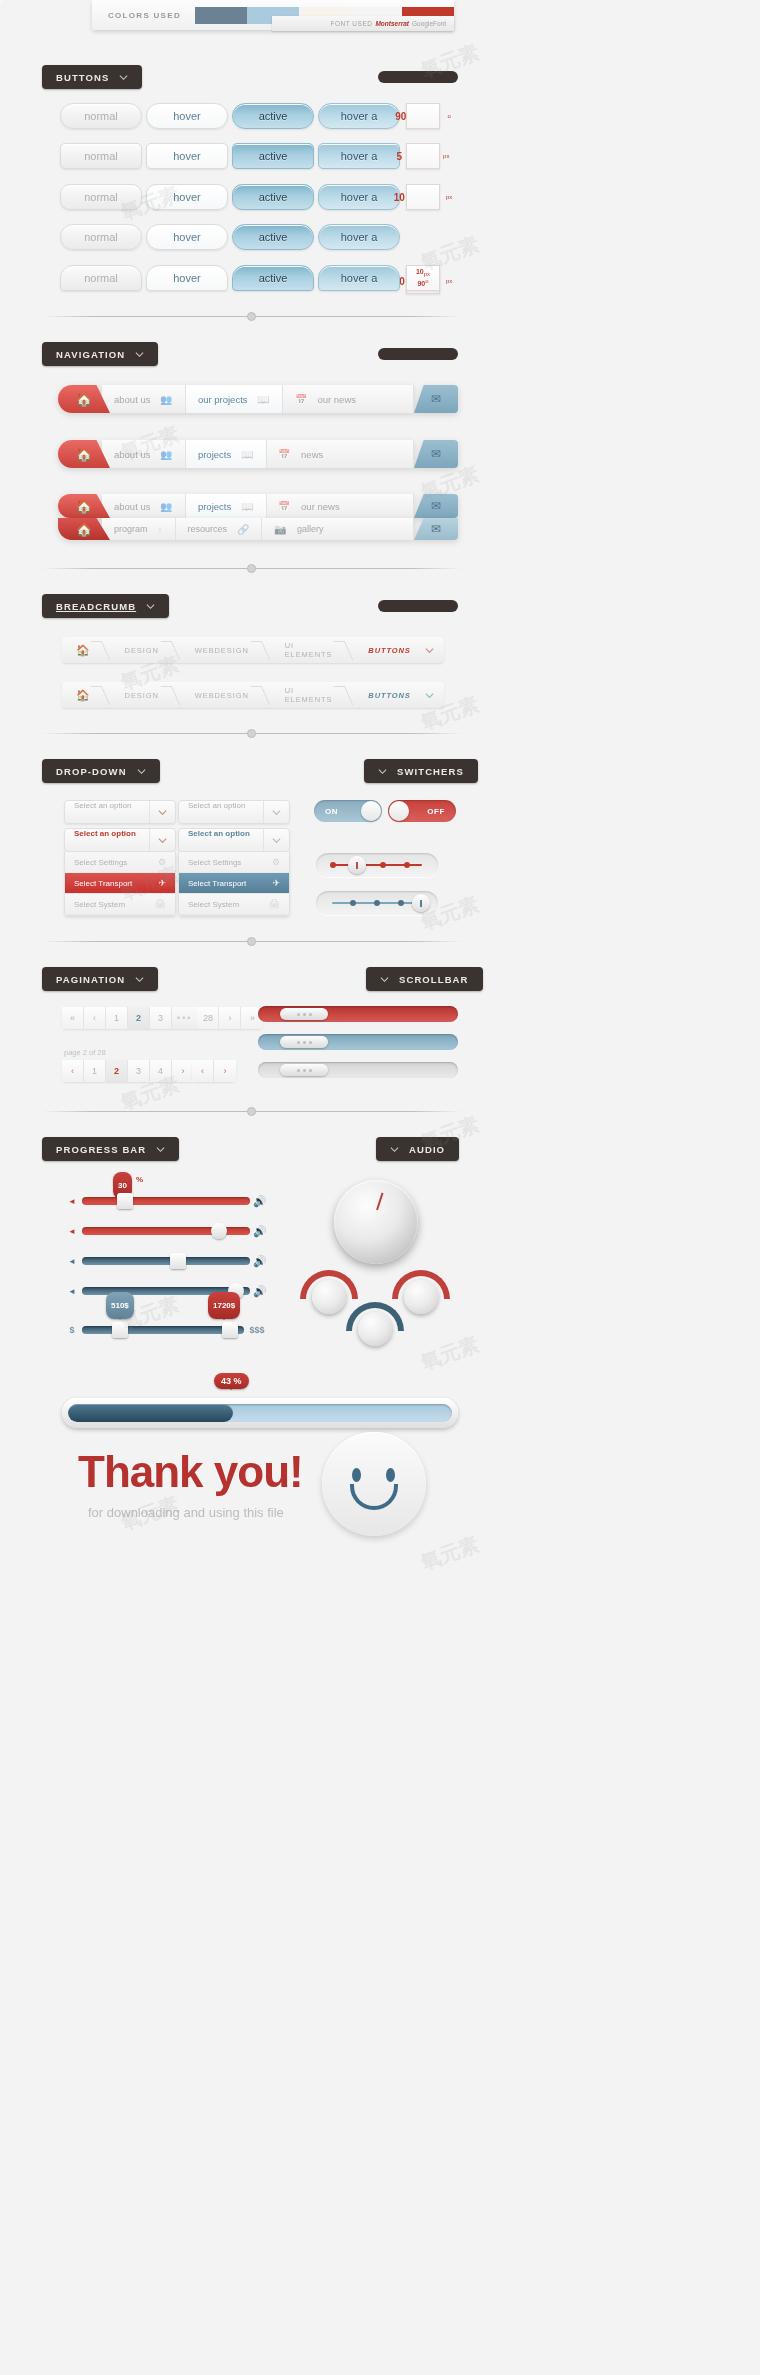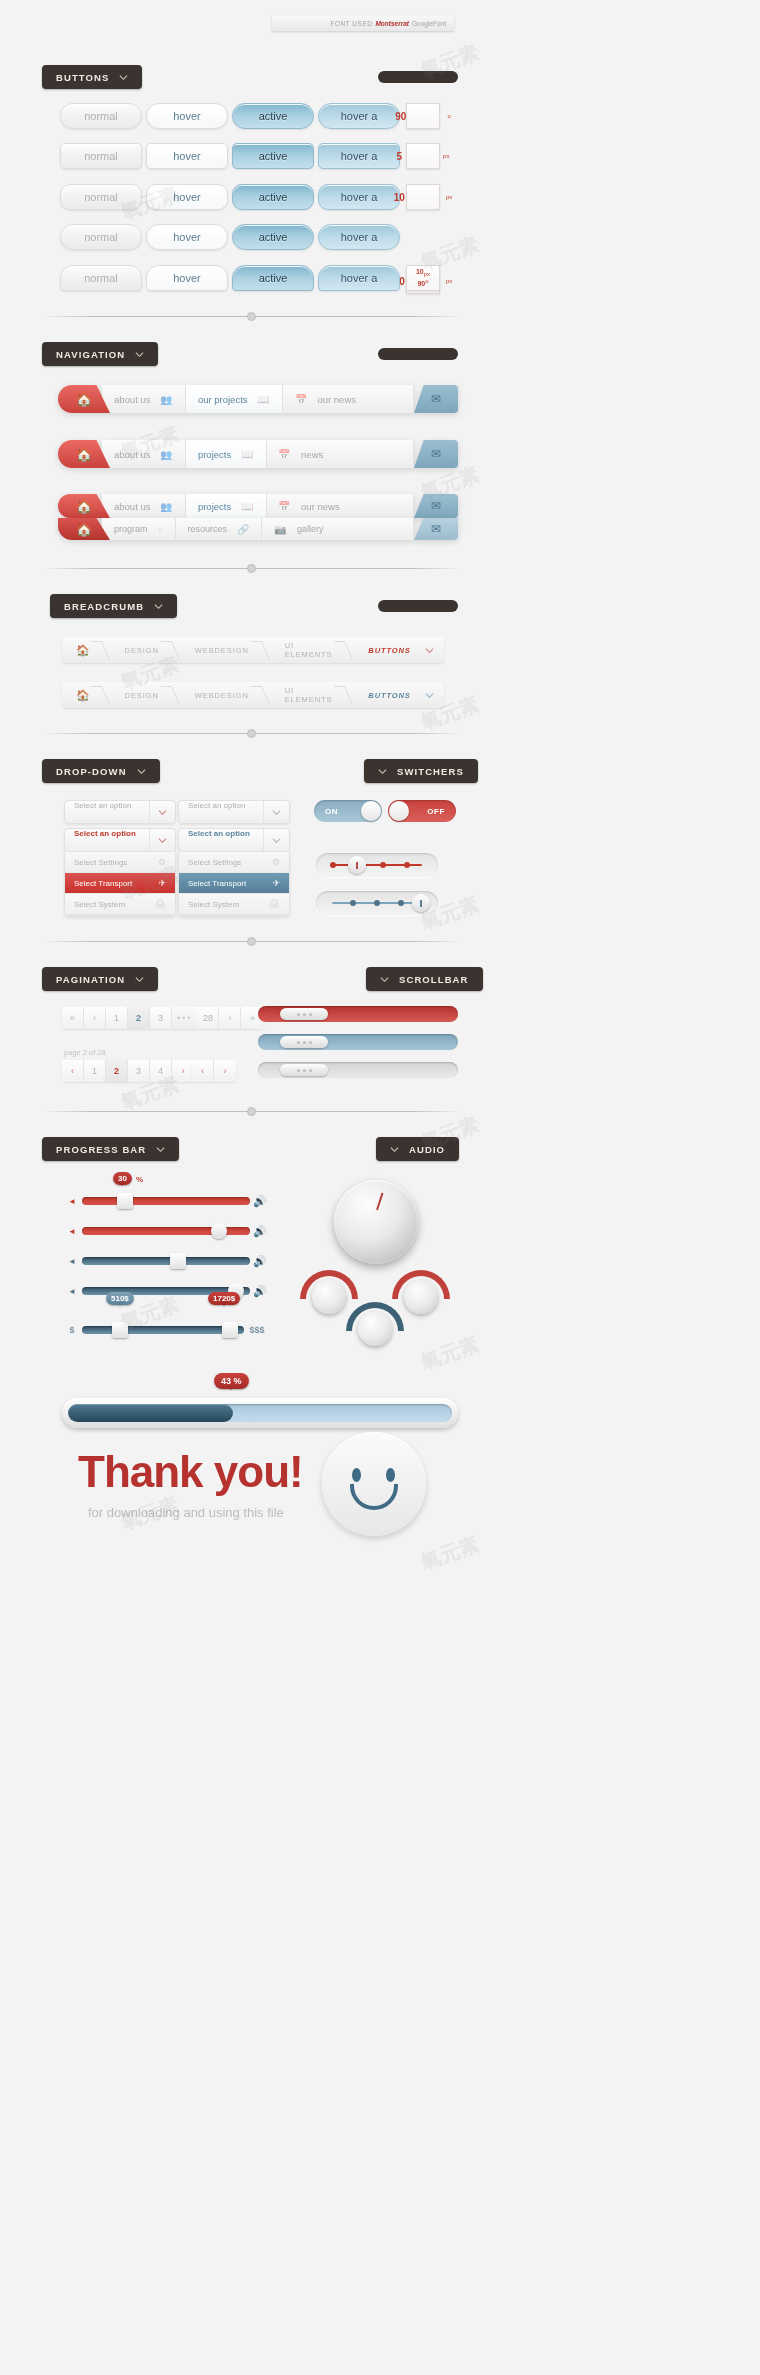--- a/index.html
+++ b/index.html
@@ -318,21 +318,21 @@
   .rd-handle {
     position: absolute; width: 16px; height: 16px; border-radius: 50%;
     background: linear-gradient(180deg,#ffffff,#dcdcdc);
     box-shadow: 0 1px 2px rgba(0,0,0,.33);
   }
   .pin {
     position: absolute;
     background: linear-gradient(180deg,#c9413c,#a52b27);
     color: #fff; font-size: 8px; font-weight: bold;
     border-radius: 8px 8px 8px 8px;
-    padding: 2px 5px;
+    padding: 9px 5px;
     box-shadow: 0 1px 2px rgba(0,0,0,.3);
   }
   .pin::after {
     content: ""; position: absolute; left: 50%; bottom: -5px;
     margin-left: -4px; border: 4px solid transparent; border-top-color: #a52b27;
   }
   .pin.blue { background: linear-gradient(180deg,#7fa2b6,#5f8299); }
   .pin.blue::after { border-top-color: #5f8299; }
   .pin-unit { position: absolute; font-size: 8px; color: #c0392b; font-weight: bold; }
 
@@ -398,20 +398,30 @@
     position: absolute; left: 28px; top: 52px; width: 48px; height: 26px;
     border: 4px solid #3f6b86; border-top: none;
     border-radius: 0 0 24px 24px;
   }
 </style>
 </head>
 <body>
 
 <div class="page">
 
+  <div class="colors-card">
+    <div class="colors-label">COLORS USED</div>
+    <div class="swatches">
+      <i style="background:#6b8294"></i>
+      <i style="background:#a9cbdd"></i>
+      <i style="background:#f7f3ec"></i>
+      <i style="background:#f4f4f4"></i>
+      <i style="background:#c0392b"></i>
+    </div>
+  </div>
   <div class="font-card">
     <span class="fu">FONT USED</span>
     <span class="fname">Montserrat</span>
     <span class="fgf">GoogleFont</span>
   </div>
 
   <div class="sec-head" style="left:42px; top:65px;">
     <span>BUTTONS</span>
     <span class="chev">
         <svg viewBox="0 0 10 10">
@@ -584,21 +594,21 @@
     <div class="nav-item" style="flex:1; font-size:9px;">
         <span class="ic">📷</span>
         <span>gallery</span>
       </div>
     <div class="nav-mail" style="background:linear-gradient(180deg,#b8d2df,#9bbccd); border-radius:0 0 4px 0;">✉</div>
   </div>
 
   <div class="rule" style="left:42px; top:568px; width:420px;"></div>
   <div class="rule-dot" style="left:247px; top:564px;"></div>
 
-  <div class="sec-head" style="left:50px; top:594px;">
+  <div class="sec-head" style="left:42px; top:594px;text-decoration:underline;">
     <span>BREADCRUMB</span>
     <span class="chev">
         <svg viewBox="0 0 10 10">
           <path d="M1 3 L5 7 L9 3" fill="none" stroke="#cfc7c1" stroke-width="1.2"></path>
         </svg>
       </span>
   </div>
   <div class="bar-stub" style="left:378px; top:600px; width:80px;"></div>
 
   <div class="crumbs" style="left:62px; top:637px; width:382px;">

